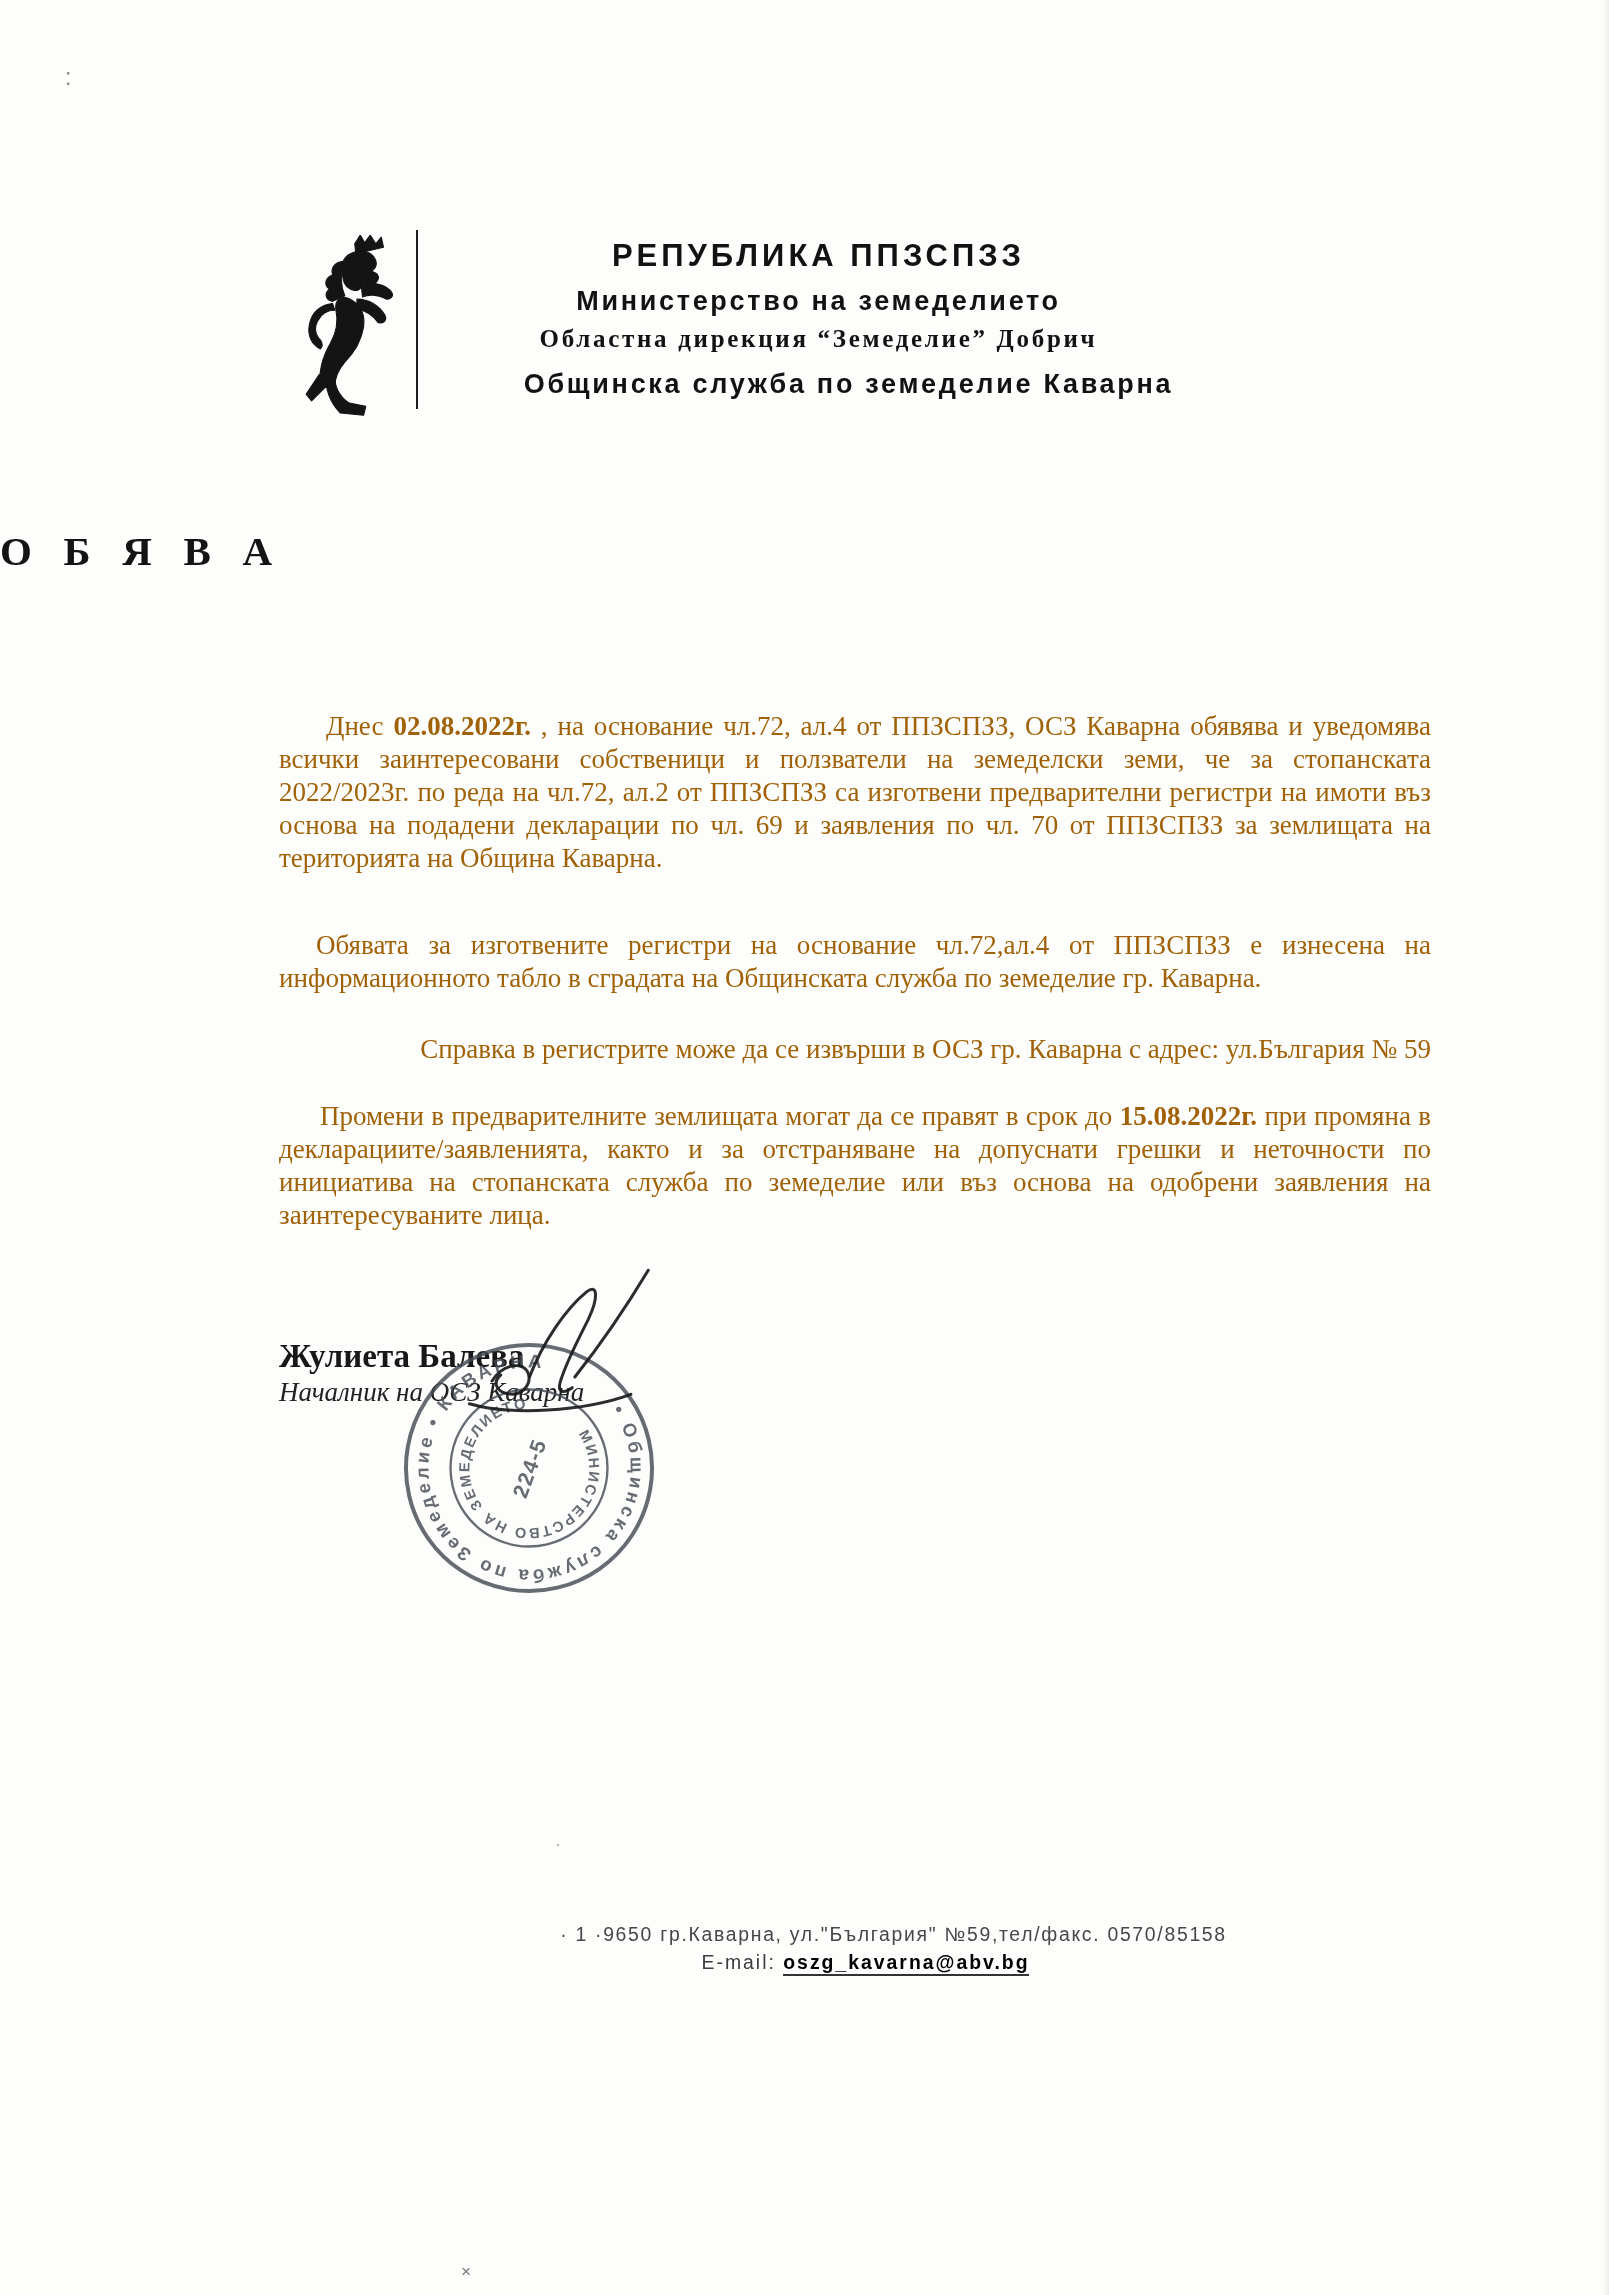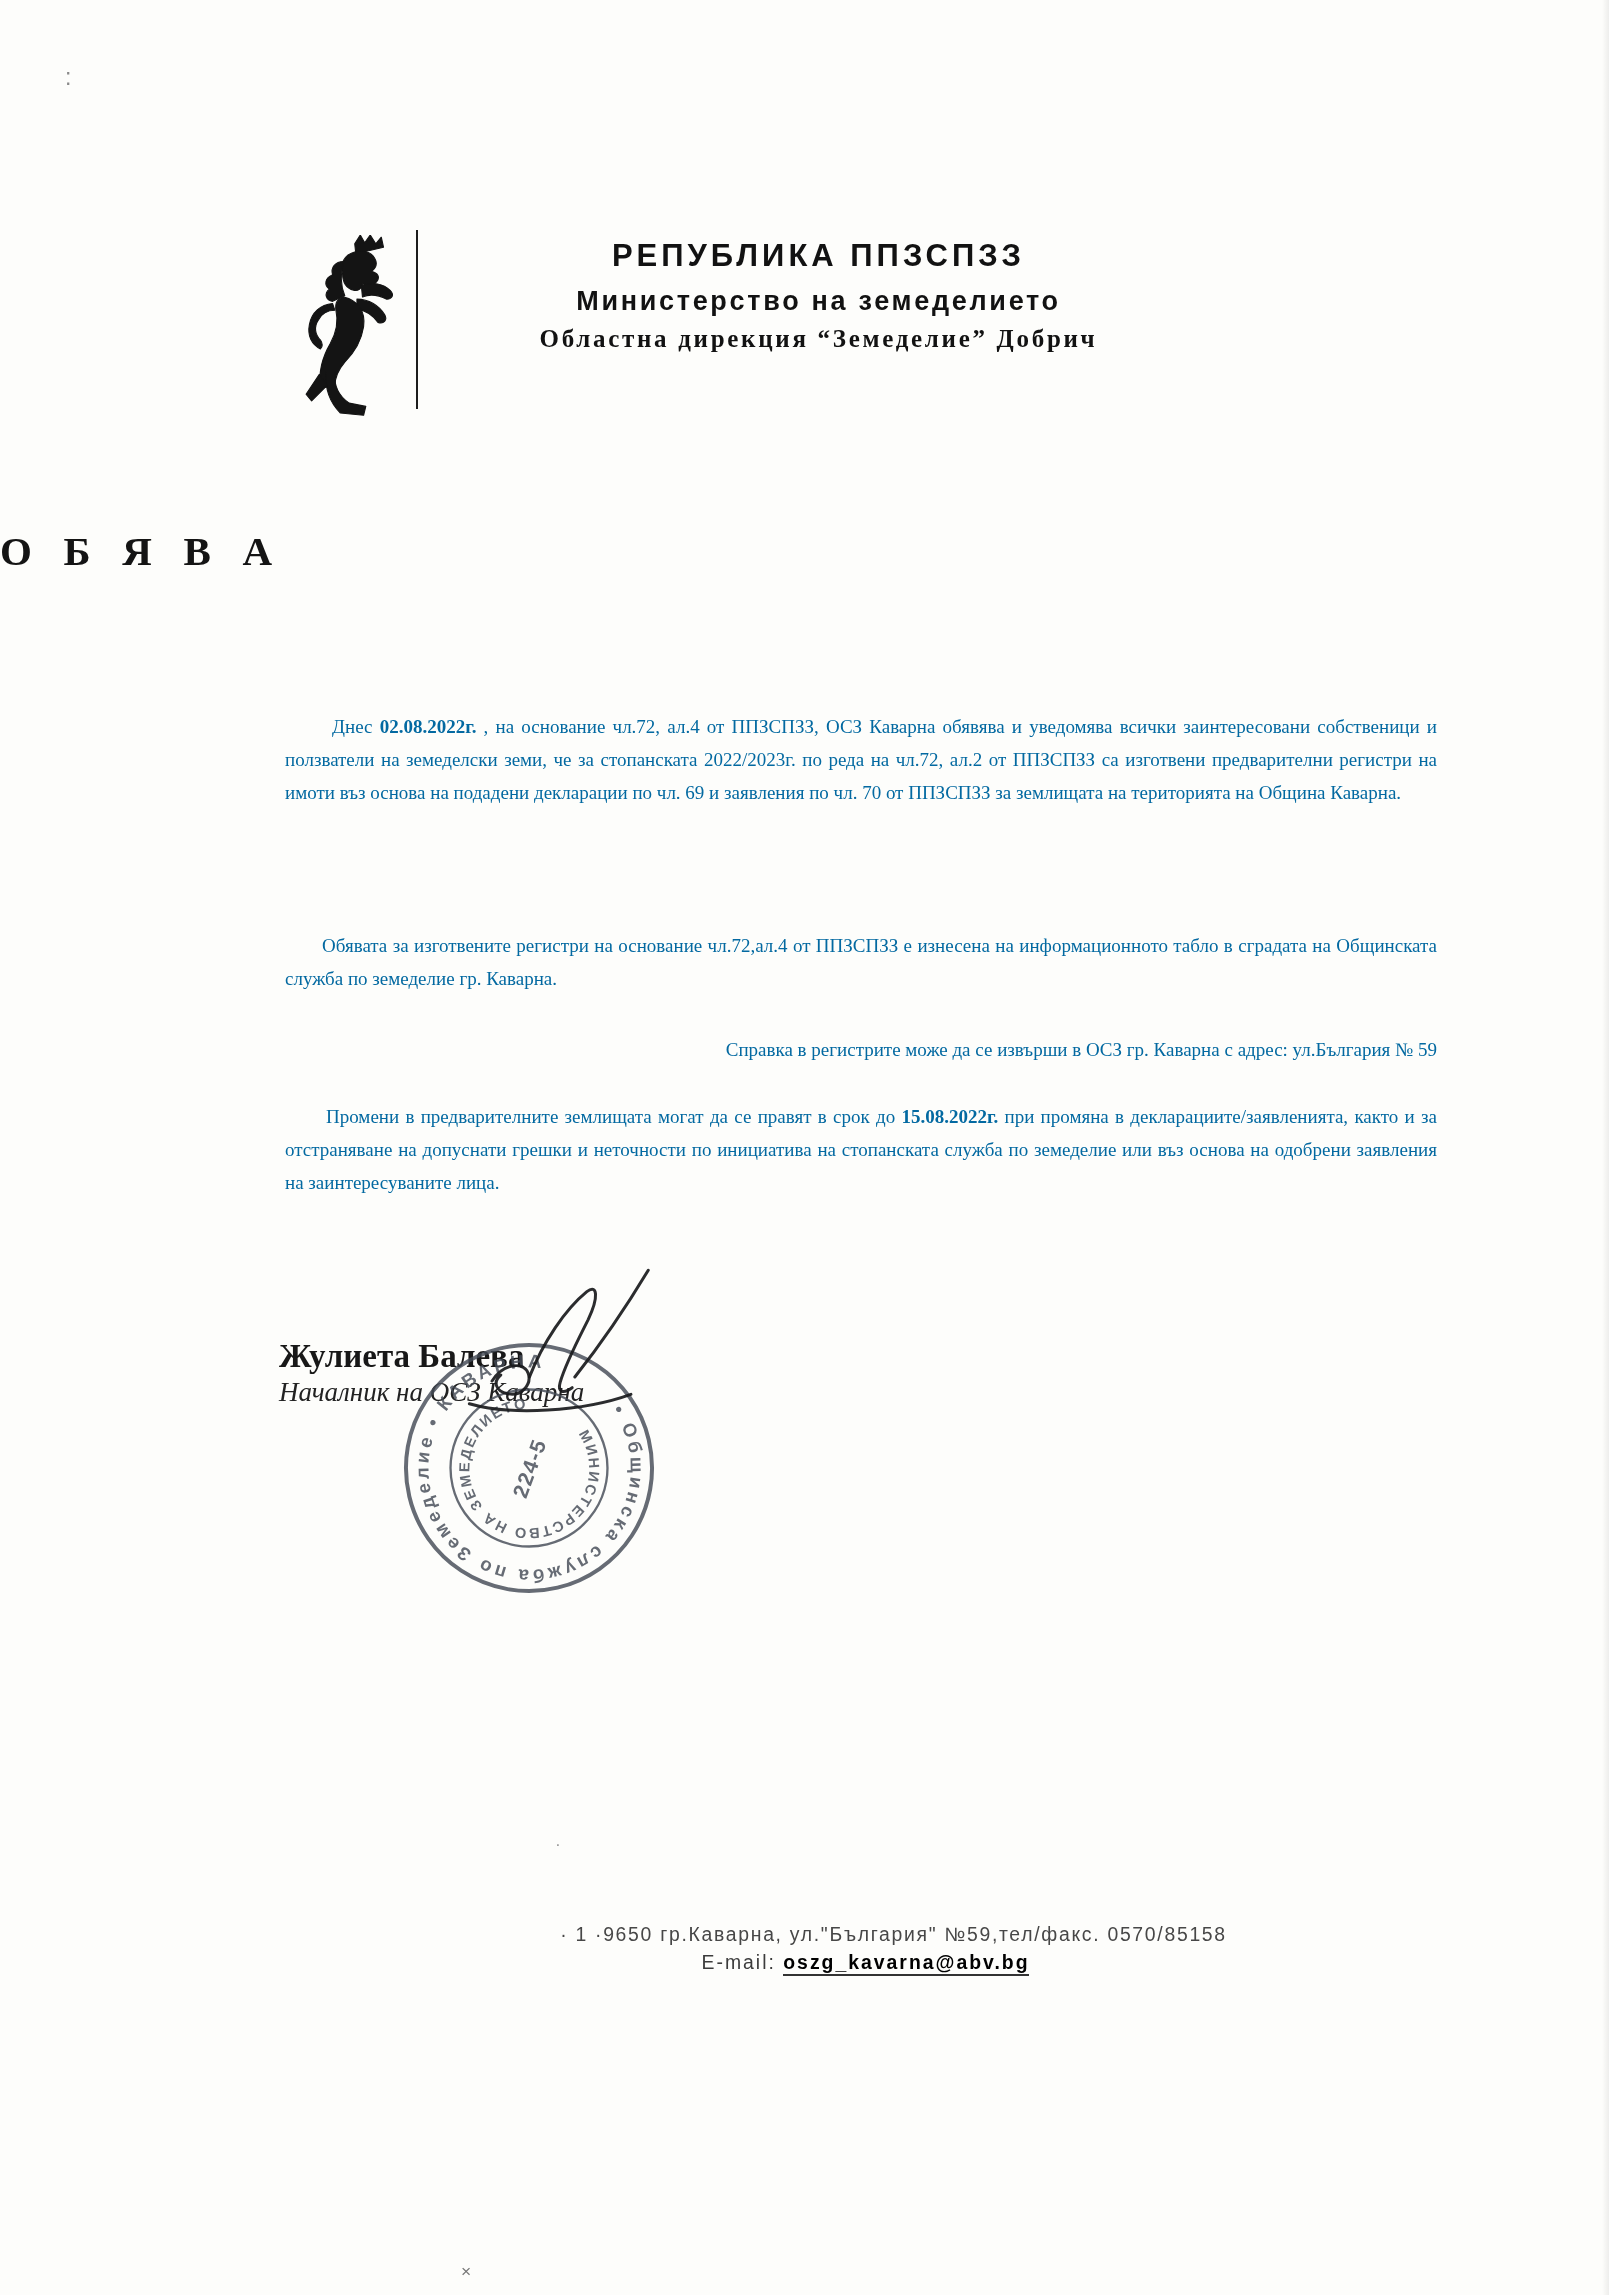--- a/index.html
+++ b/index.html
@@ -43,23 +43,23 @@
   
   .doc-title {
     position: absolute; left: 0; top: 527px; width: 1577px;
     text-align: left;
     font-size: 41px; font-weight: 700; letter-spacing: 10.7px;
     color: #141414;
   }
 
   
   .para {
-    position: absolute; left: 285px; width: 1152px;
-    font-size: 19px; line-height: 33px;
-    text-align: justify; color: #0369a1; margin: 0;
+    position: absolute; left: 279px; width: 1152px;
+    font-size: 27px; line-height: 33px;
+    text-align: justify; color: #a16207; margin: 0;
   }
   .p1 { top: 710px; text-indent: 47px; }
   .p2 { top: 929px; text-indent: 37px; }
   .p3 { top: 1033px; text-indent: 25.4px; text-align: right; }
   .p4 { top: 1100px; text-indent: 41px; }
   .para b { font-weight: 700; }
 
   
   .sig-name {
     position: absolute; left: 279px; top: 1338px;
@@ -154,20 +154,21 @@
       <path d="M30 126 l-12 18 5 6 14 -14 z"></path>
     </g>
   </svg>
 
   <div class="header-divider"></div>
 
   <div class="header-text">
     <div class="h-line1">РЕПУБЛИКА ППЗСПЗЗ</div>
     <div class="h-line2">Министерство на земеделието</div>
     <div class="h-line3">Областна дирекция “Земеделие” Добрич</div>
+    <div class="h-line4">Общинска служба по земеделие Каварна</div>
   </div>
 
   <div class="doc-title">О Б Я В А</div>
 
   <p class="para p1">
     <span>Днес </span><b>02.08.2022г.</b><span> , на основание чл.72, ал.4 от ППЗСПЗЗ, ОСЗ Каварна обявява и уведомява всички заинтересовани собственици и ползватели на земеделски земи, че за стопанската 2022/2023г. по реда на чл.72, ал.2 от ППЗСПЗЗ са изготвени предварителни регистри на имоти въз основа на подадени декларации по чл. 69 и заявления по чл. 70 от ППЗСПЗЗ за землищата на територията на Община Каварна.</span>
   </p>
 
   <p class="para p2">Обявата за изготвените регистри на основание чл.72,ал.4 от ППЗСПЗЗ е изнесена на информационното табло в сградата на Общинската служба по земеделие гр. Каварна.</p>
 

